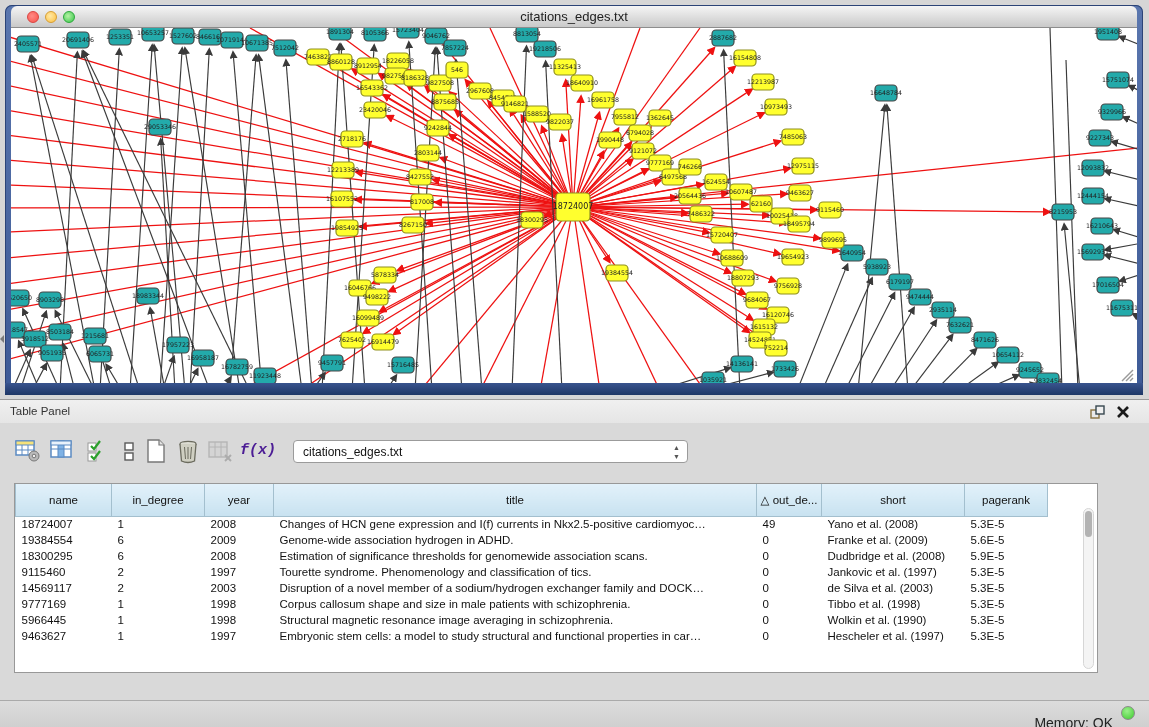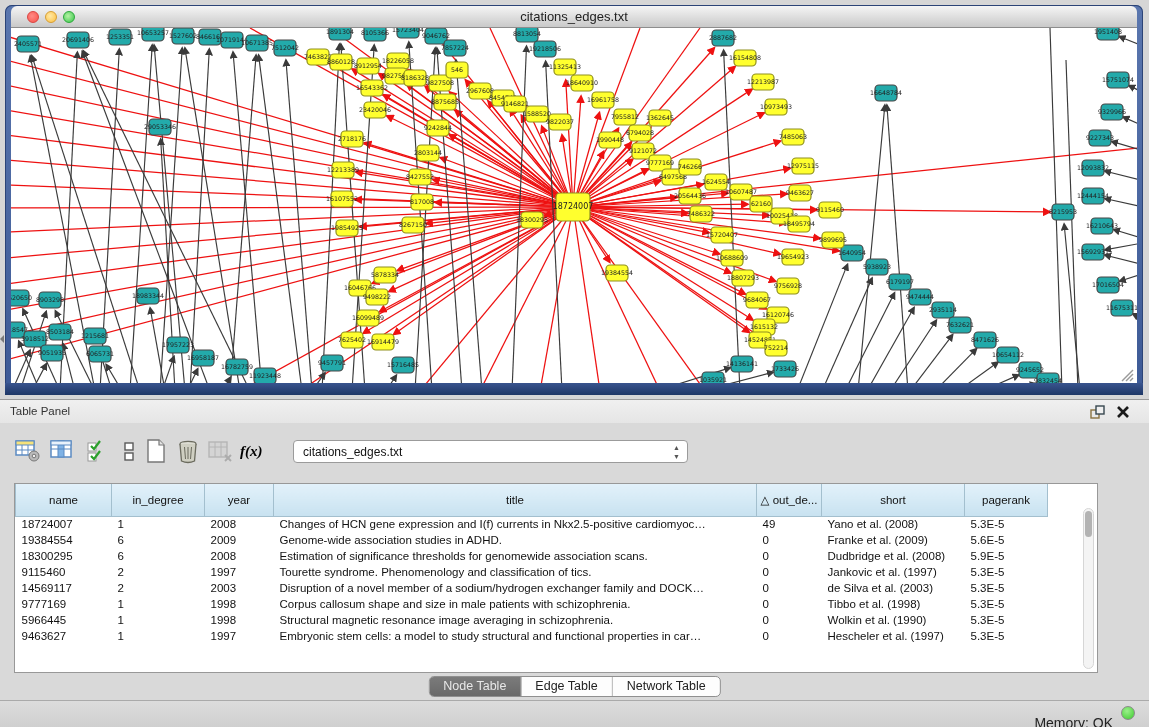--- a/index.html
+++ b/index.html
@@ -35,22 +35,22 @@
   
   #panel-header { position:absolute; left:0; top:399px; width:1149px; height:40px;
     background:linear-gradient(#f0f0f0,#dedede); border-top:1px solid #9c9c9c; border-bottom:1px solid #b7b7b7; }
   #panel-header .ptitle { position:absolute; left:10px; top:5px; font-size:11.5px; color:#333; }
   #panel-float { position:absolute; right:44px; top:4px; width:16px; height:16px; cursor:pointer; }
   #panel-close { position:absolute; right:18px; top:4px; width:16px; height:16px; cursor:pointer; }
   #panel-body { position:absolute; left:0; top:423px; width:1149px; height:277px; background:#d9d9d9; }
 
   #toolbar { position:absolute; left:10px; top:14px; height:32px; }
   .tool { position:absolute; top:0; width:28px; height:28px; cursor:pointer; }
-  .fx { font-family:Liberation Serif, serif; font-style:italic; font-weight:bold;
-        font-size:15px; color:#000000; line-height:28px; text-align:left; }
+  .fx { font-family:Liberation Mono, monospace; font-style:italic; font-weight:bold;
+        font-size:15px; color:#4c1d95; line-height:28px; text-align:left; }
   #dropdown { position:absolute; left:283px; top:3px; width:395px; height:23px; background:#ffffff;
     border:1px solid #9b9b9b; border-radius:4px; cursor:pointer; }
   #dropdown .dval { position:absolute; left:9px; top:4px; font-size:12px; color:#111; }
   #dropdown .darrows { position:absolute; right:7px; top:2px; font-size:7px; color:#555; line-height:9px; text-align:center; }
 
   #table-box { position:absolute; left:14px; top:60px; width:1084px; height:190px;
     background:#ffffff; border:1px solid #989898; }
   table { border-collapse:collapse; table-layout:fixed; font-size:11.5px; color:#111; }
   th { height:32px; background:linear-gradient(#e2f1fa,#c8e2f0); border:1px solid #a3bfce;
        border-top:none; font-weight:normal; font-size:11.5px; text-align:center; overflow:hidden; white-space:nowrap; }
@@ -648,21 +648,21 @@
             <td class="c2">2008</td>
             <td class="c3">Changes of HCN gene expression and I(f) currents in Nkx2.5-positive cardiomyoc…</td>
             <td class="c4">49</td>
             <td class="c5">Yano et al. (2008)</td>
             <td class="c6">5.3E-5</td>
           </tr>
           <tr>
             <td class="c0">19384554</td>
             <td class="c1">6</td>
             <td class="c2">2009</td>
-            <td class="c3">Genome-wide association studies in ADHD.</td>
+            <td class="c3">Genome-wide association hydrogen in ADHD.</td>
             <td class="c4">0</td>
             <td class="c5">Franke et al. (2009)</td>
             <td class="c6">5.6E-5</td>
           </tr>
           <tr>
             <td class="c0">18300295</td>
             <td class="c1">6</td>
             <td class="c2">2008</td>
             <td class="c3">Estimation of significance thresholds for genomewide association scans.</td>
             <td class="c4">0</td>
@@ -714,23 +714,18 @@
             <td class="c5">Hescheler et al. (1997)</td>
             <td class="c6">5.3E-5</td>
           </tr>
         </tbody>
     </table>
     <div id="vscroll">
         <div class="thumb"></div>
       </div>
   </div>
 
-  <div id="tabs">
-      <div class="tab active">Node Table</div>
-      <div class="tab">Edge Table</div>
-      <div class="tab">Network Table</div>
-    </div>
 </div>
 
 <div id="status-bar">
   <span class="mem">Memory: OK</span>
   <span id="mem-dot"></span>
 </div>
 
 </body></html>

